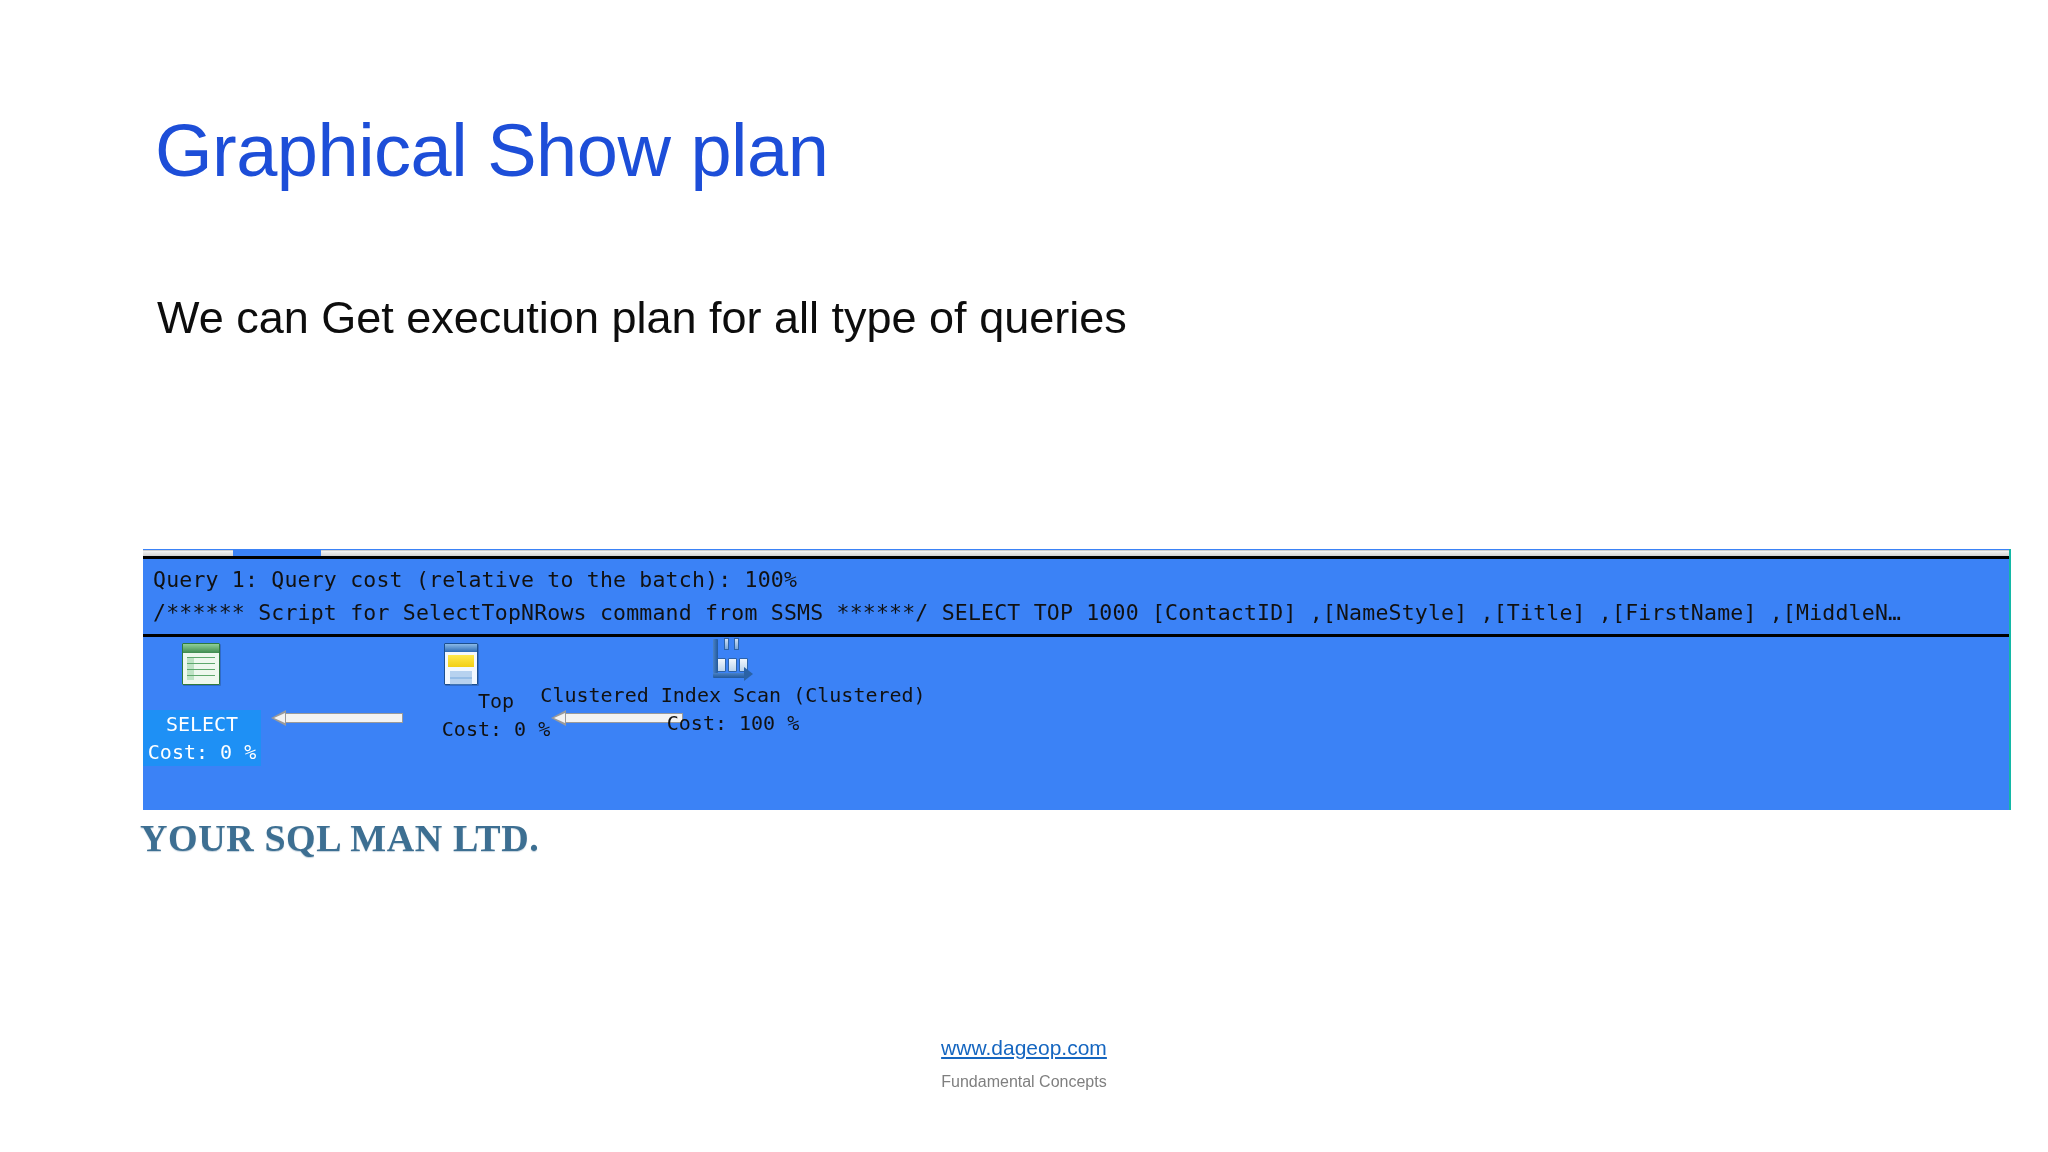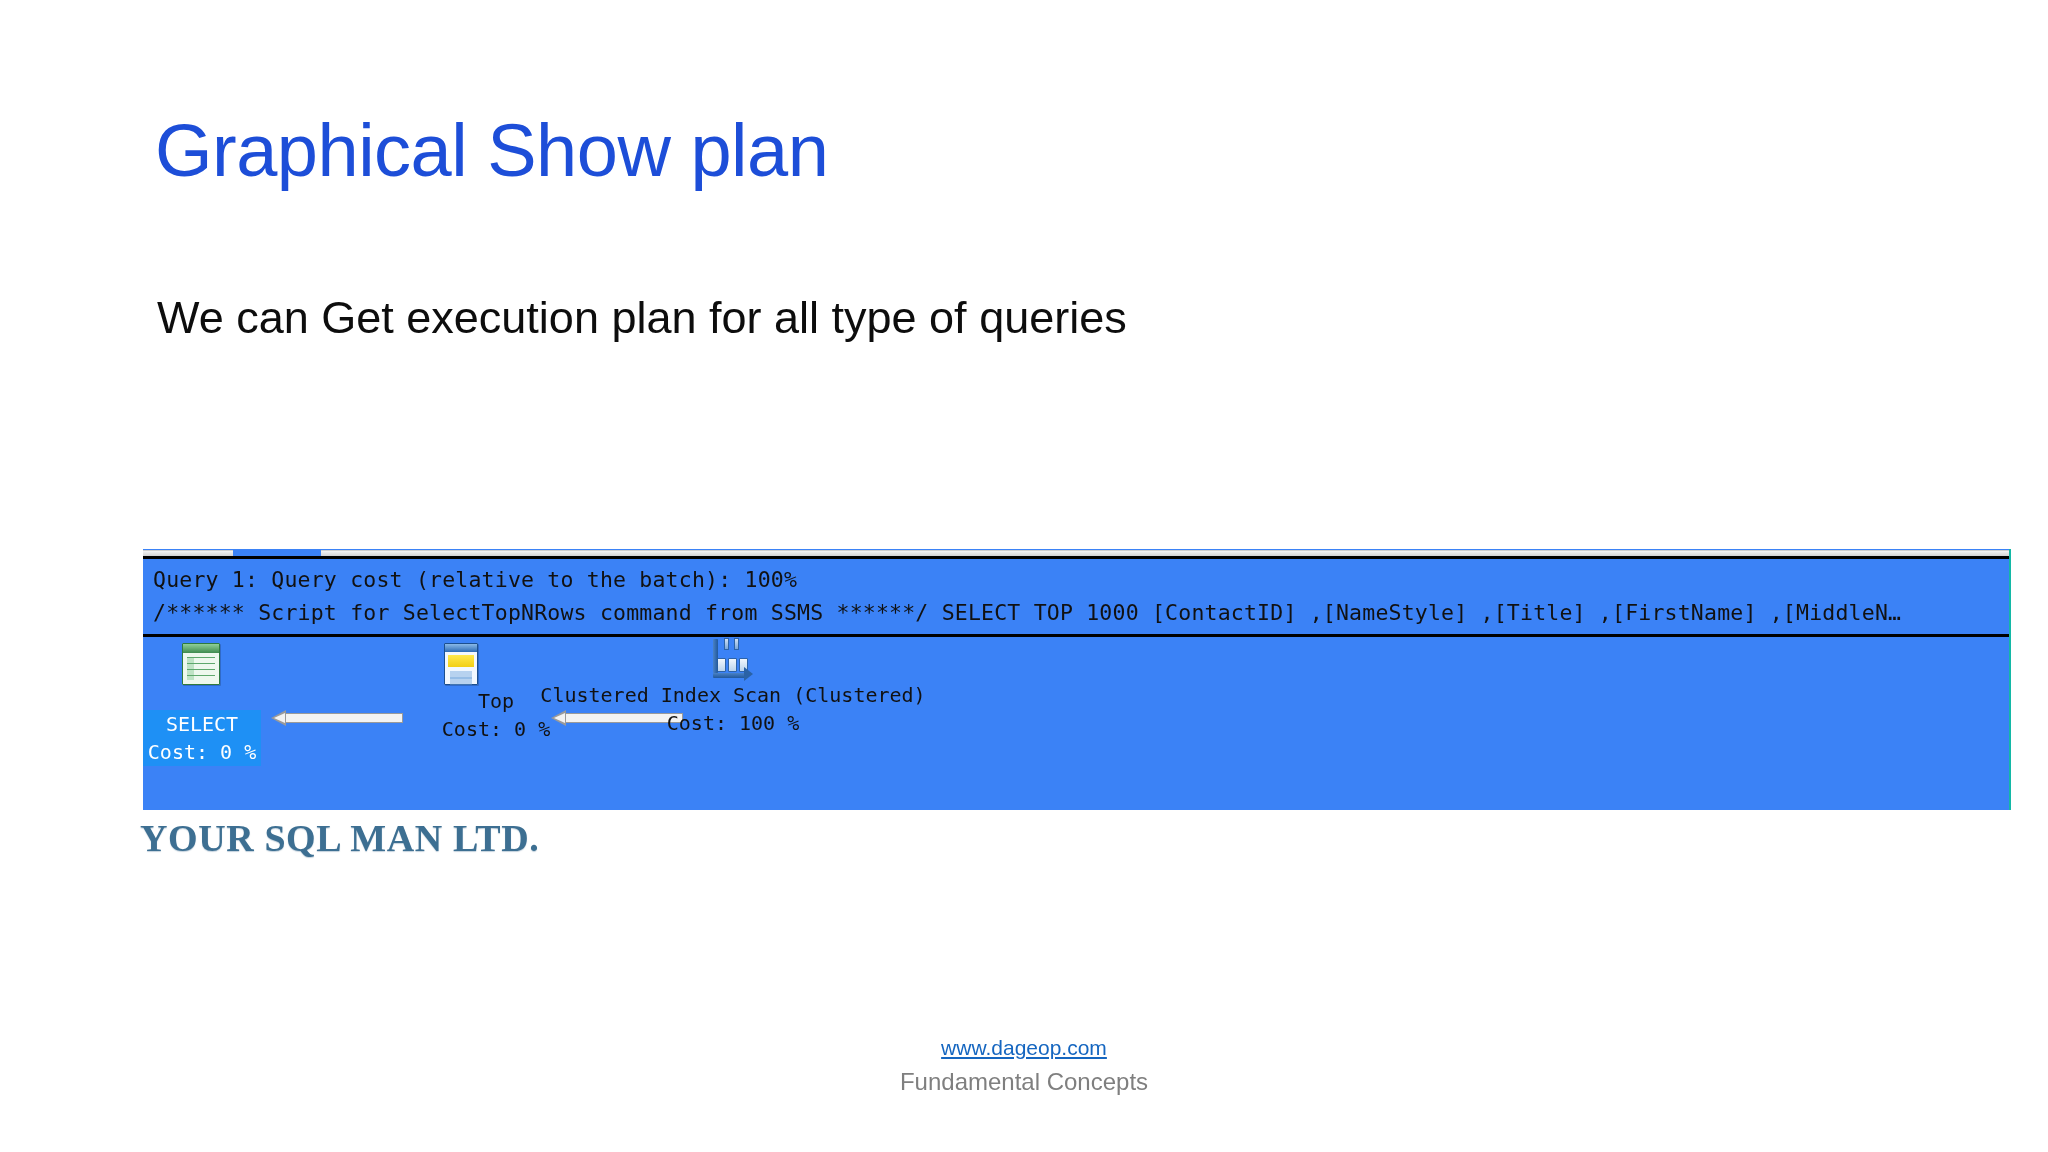--- a/index.html
+++ b/index.html
@@ -294,21 +294,21 @@
     display: block;
     font-family: "Liberation Sans", sans-serif;
     font-size: 21px;
     color: #1566c0;
     text-decoration: underline;
     line-height: 32px;
   }
   .footer-sub {
     display: block;
     font-family: "Liberation Sans", sans-serif;
-    font-size: 24px;
+    font-size: 16px;
     color: #7f7f7f;
     line-height: 32px;
     margin-top: 2px;
   }
 </style>
 </head>
 <body>
 
 <div class="slide-title">Graphical Show plan</div>
 

